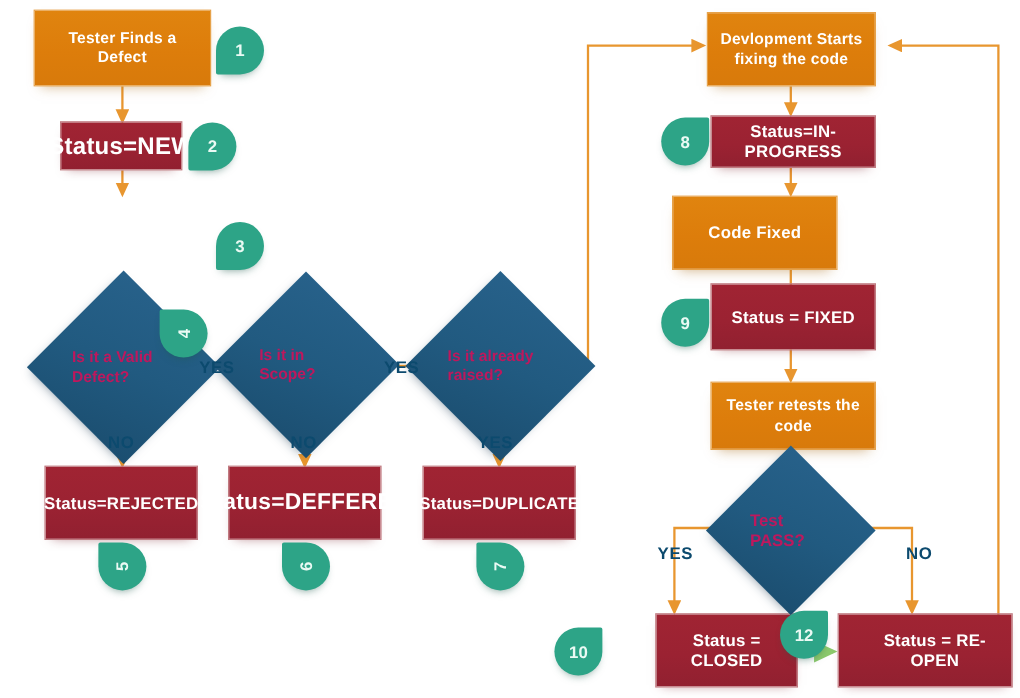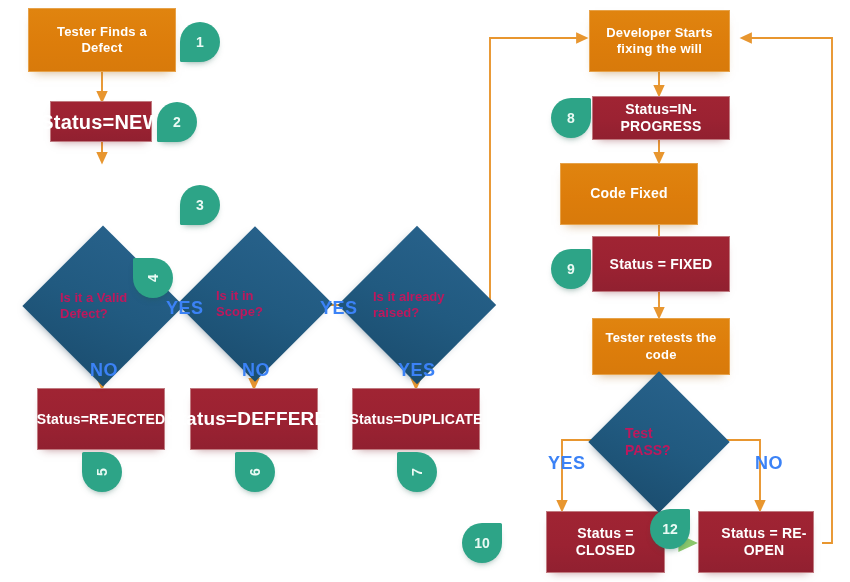--- a/index.html
+++ b/index.html
@@ -96,23 +96,23 @@
   
   .badge.tail-left  .drop{ border-radius:50% 50% 50% 4%; }
   .badge.tail-left  .num { transform:none; }
   .badge.tail-right .drop{ border-radius:50% 4% 50% 50%; }
   .badge.tail-up    .drop{ border-radius:4% 50% 50% 50%; }
   .badge.tail-up    .num { transform:rotate(-90deg); }
 
   
   .elabel{
     position:absolute;
-    color:#3b82f6;
+    color:#0c4a6e;
     font-weight:bold;
-    font-size:18px;
+    font-size:14px;
     letter-spacing:.5px;
     z-index:4;
     white-space:nowrap;
   }
 </style>
 </head>
 <body>
 
 <div id="canvas">
 
@@ -170,21 +170,21 @@
 
   <div class="node status" style="left:190px;top:388px;width:128px;height:62px;font-size:19px;">
     <span class="txt">Status=DEFFERED</span>
   </div>
 
   <div class="node status" style="left:352px;top:388px;width:128px;height:62px;font-size:14px;">
     <span class="txt">Status=DUPLICATE</span>
   </div>
 
   <div class="node proc" style="left:589px;top:10px;width:141px;height:62px;font-size:13px;">
-    <span class="txt">Developer Starts fixing the will</span>
+    <span class="txt">Devlopment Starts fixing the code</span>
   </div>
 
   <div class="node status" style="left:592px;top:96px;width:138px;height:44px;font-size:14px;">
     <span class="txt">Status=IN-PROGRESS</span>
   </div>
 
   <div class="node proc" style="left:560px;top:163px;width:138px;height:62px;font-size:14px;">
     <span class="txt">Code Fixed</span>
   </div>
 
@@ -193,21 +193,21 @@
   </div>
 
   <div class="node proc" style="left:592px;top:318px;width:138px;height:57px;font-size:13px;">
     <span class="txt">Tester retests the code</span>
   </div>
 
   <div class="node status" style="left:502px;top:511px;width:119px;height:62px;font-size:14px;margin-left:44px;">
     <span class="txt">Status = CLOSED</span>
   </div>
 
-  <div class="node status" style="left:698px;top:511px;width:116px;height:62px;font-size:14px;padding-left:16px;">
+  <div class="node status" style="left:698px;top:511px;width:146px;height:62px;font-size:14px;padding-left:16px;">
     <span class="txt">Status = RE-OPEN</span>
   </div>
 
   <div class="diamond" style="left:46px;top:249px;width:114px;height:114px;">
     <div class="dshape"></div>
     <div class="dlabel" style="font-size:13px;padding:0 14px;">Is it a Valid Defect?</div>
   </div>
 
   <div class="diamond" style="left:200px;top:249px;width:110px;height:110px;">
     <div class="dshape"></div>

